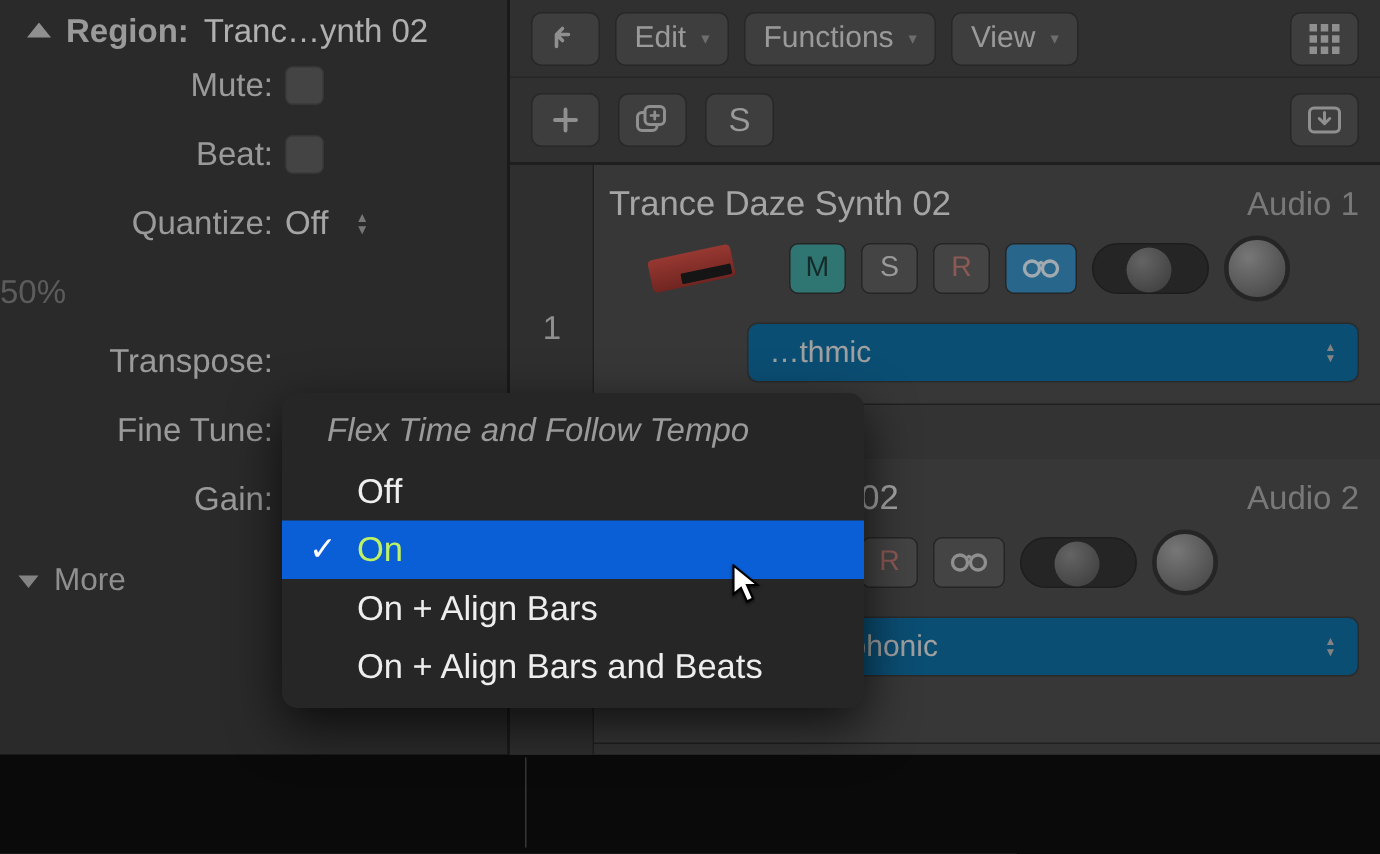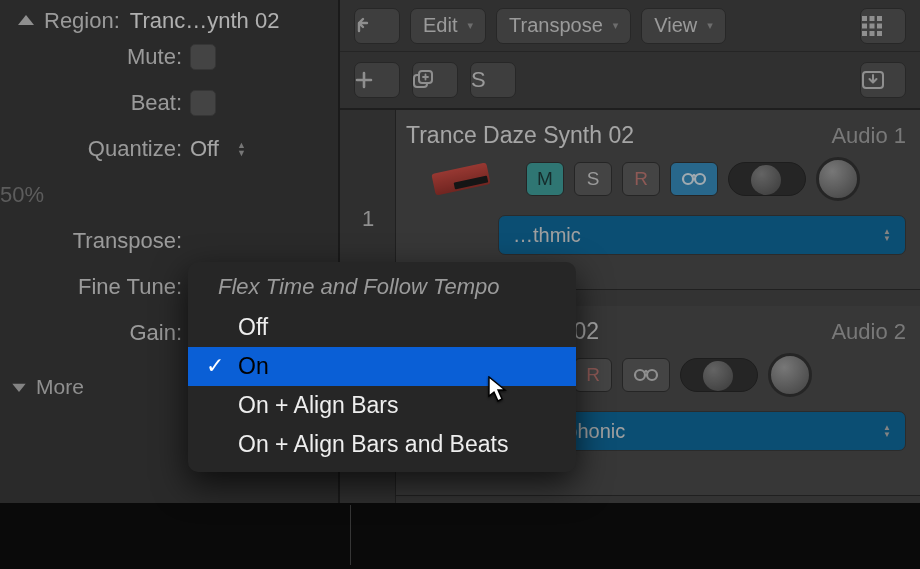--- a/index.html
+++ b/index.html
@@ -5,51 +5,51 @@
 * { box-sizing: border-box; margin: 0; padding: 0; font-family: -apple-system, "Helvetica Neue", Arial, sans-serif; }
 body { width: 920px; height: 569px; background: #000; overflow: hidden; position: relative; }
 
 .app { display: flex; height: 503px; }
 .dim-overlay { position: absolute; inset: 0; background: rgba(30,30,30,0.35); pointer-events: none; z-index: 10; }
 
 
 .inspector { width: 338px; background: #323232; display: flex; flex-direction: column; color: #eee; }
 .insp-header { display: flex; align-items: center; gap: 10px; padding: 8px 12px 10px 18px; font-size: 22px; }
 .insp-header .chev { transform: rotate(180deg); }
-.insp-header .label { color: #ddd; }
+.insp-header .label { color: #ddd; font-weight: bold; }
 .insp-header .value { color: #fff; white-space: nowrap; overflow: hidden; text-overflow: ellipsis; max-width: 185px; display: inline-block; }
 
 .insp-row { display: flex; align-items: flex-start; height: 46px; font-size: 22px; }
 .insp-row .lab { width: 190px; text-align: right; padding-right: 8px; color: #ddd; }
 .insp-row .val { color: #eee; }
 .insp-row.dim-row .lab, .insp-row.dim-row .val { color: #7f7f7f; }
 
 .checkbox { width: 26px; height: 26px; background: #595959; border-radius: 5px; border: 1px solid #444; display: inline-block; }
 
 .quant-val { display: flex; align-items: center; gap: 18px; }
 .updown { display: flex; flex-direction: column; font-size: 9px; color: #a8a8a8; line-height: 8px; }
 
 .more-row { display: flex; align-items: center; gap: 10px; padding-left: 12px; height: 42px; font-size: 21px; color: #ccc; }
 
 
 .right { flex: 1; background: #393939; color: #eee; display: flex; flex-direction: column; border-left: 2px solid #1a1a1a; }
 .toolbar-top { height: 52px; display: flex; align-items: center; padding: 0 14px; gap: 10px; background: #3b3b3b; border-bottom: 1px solid #2a2a2a; }
-.tb-btn { background: #515151; border: 1px solid #2d2d2d; border-radius: 7px; height: 36px; display: flex; align-items: center; justify-content: flex-start; padding: 0 12px; color: #ddd; font-size: 20px; gap: 10px; }
+.tb-btn { background: #515151; border: 1px solid #2d2d2d; border-radius: 7px; height: 36px; display: flex; align-items: center; justify-content: center; padding: 0 12px; color: #ddd; font-size: 20px; gap: 10px; }
 .tb-btn.icon-only { width: 46px; padding: 0; }
 .tb-btn .chev-sm { font-size: 11px; color: #999; }
 .spacer { flex: 1; }
 
 .toolbar-sub { height: 58px; display: flex; align-items: center; padding: 0 14px; gap: 12px; background: #3b3b3b; border-bottom: 2px solid #202020; }
 
 .tracks-area { flex: 1; background: #404040; position: relative; }
 .gutter { position: absolute; left: 0; top: 0; bottom: 0; width: 56px; background: #3a3a3a; border-right: 1px solid #222; }
 .gutter .num { position: absolute; left: 0; width: 56px; text-align: center; font-size: 22px; color: #ccc; }
 
 .track-row { position: absolute; left: 56px; right: 0; background: #454545; border-bottom: 1px solid #222; padding: 12px 14px 12px 10px; }
-.track-row.r1 { top: 0; height: 180px; }
+.track-row.r1 { top: 0; height: 160px; }
 .track-row.r2 { top: 196px; height: 190px; }
 
 .t-head { display: flex; align-items: center; justify-content: space-between; margin-bottom: 8px; }
 .t-name { font-size: 23px; color: #eee; white-space: nowrap; overflow: hidden; }
 .t-ch   { font-size: 22px; color: #aaa; text-align: center; }
 
 .t-controls { display: flex; align-items: center; gap: 10px; }
 .t-icon-holder { width: 110px; display: flex; align-items: center; justify-content: center; }
 .t-keyboard { width: 56px; height: 22px; background: linear-gradient(180deg,#d9473e,#9e2a23); border-radius: 3px; transform: rotate(-12deg); position: relative; }
 .t-keyboard::after { content:""; position:absolute; right:2px; bottom:2px; left:20px; height:7px; background:#111; border-radius:1px; }
@@ -66,21 +66,21 @@
 
 .knob { width: 44px; height: 44px; border-radius: 50%; background: radial-gradient(circle at 35% 30%, #a8a8a8, #555); border: 3px solid #2a2a2a; }
 
 .algo-select { margin-top: 14px; margin-left: 92px; margin-right: 0; height: 40px; background: #0369a1; border-radius: 7px; display: flex; align-items: center; justify-content: space-between; padding: 0 14px; font-size: 20px; color: #e6e6e6; border:1px solid #333;gap:16px; }
 .algo-select .ud { display:flex; flex-direction:column; font-size:8px; color:#bbb; line-height:7px;}
 
 
 .popup { position: absolute; left: 188px; top: 262px; width: 388px; background: #262626; border-radius: 10px; box-shadow: 0 12px 34px rgba(0,0,0,0.7); padding: 8px 0; z-index: 30; color: #eee; }
 .popup .title { padding: 4px 22px 8px 30px; font-size: 22px; color: #9a9a9a; font-style: italic; }
 .popup .opt { padding: 6px 22px 6px 50px; font-size: 23px; position: relative; }
-.popup .opt.selected { background: #0a5fd6; color: #000000; }
+.popup .opt.selected { background: #0a5fd6; color: #bef264; }
 .popup .opt.checked::before { content: "✓"; position: absolute; left: 18px; font-size: 22px; color: #fff; }
 
 
 .cursor { position: absolute; z-index: 40; left: 487px; top: 376px; width: 22px; height: 28px; }
 .cursor svg { width: 22px; height: 28px; filter: drop-shadow(0 1px 1px rgba(0,0,0,0.7)); }
 
 
 .tick-line { position:absolute; left: 350px; top: 505px; width: 2px; height: 60px; background: #000; border-left:1px solid #444; }
 
 
@@ -148,21 +148,21 @@
       <div class="tb-btn icon-only">
         <svg class="svg-icon" width="20" height="18" viewBox="0 0 20 18">
             <path d="M4 14 L4 6 L12 6 M8 2 L4 6 L8 10" stroke="#ccc" stroke-width="2.4" fill="none" stroke-linecap="round" stroke-linejoin="round"></path>
           </svg>
       </div>
       <div class="tb-btn">
         <span>Edit</span>
         <span class="chev-sm">▾</span>
       </div>
       <div class="tb-btn">
-        <span>Transpose</span>
+        <span>Functions</span>
         <span class="chev-sm">▾</span>
       </div>
       <div class="tb-btn">
         <span>View</span>
         <span class="chev-sm">▾</span>
       </div>
       <div class="spacer"></div>
       <div class="tb-btn icon-only">
         <svg class="grid-icon svg-icon" width="22" height="22" viewBox="0 0 22 22">
           <rect x="1" y="1" width="5" height="5"></rect>

